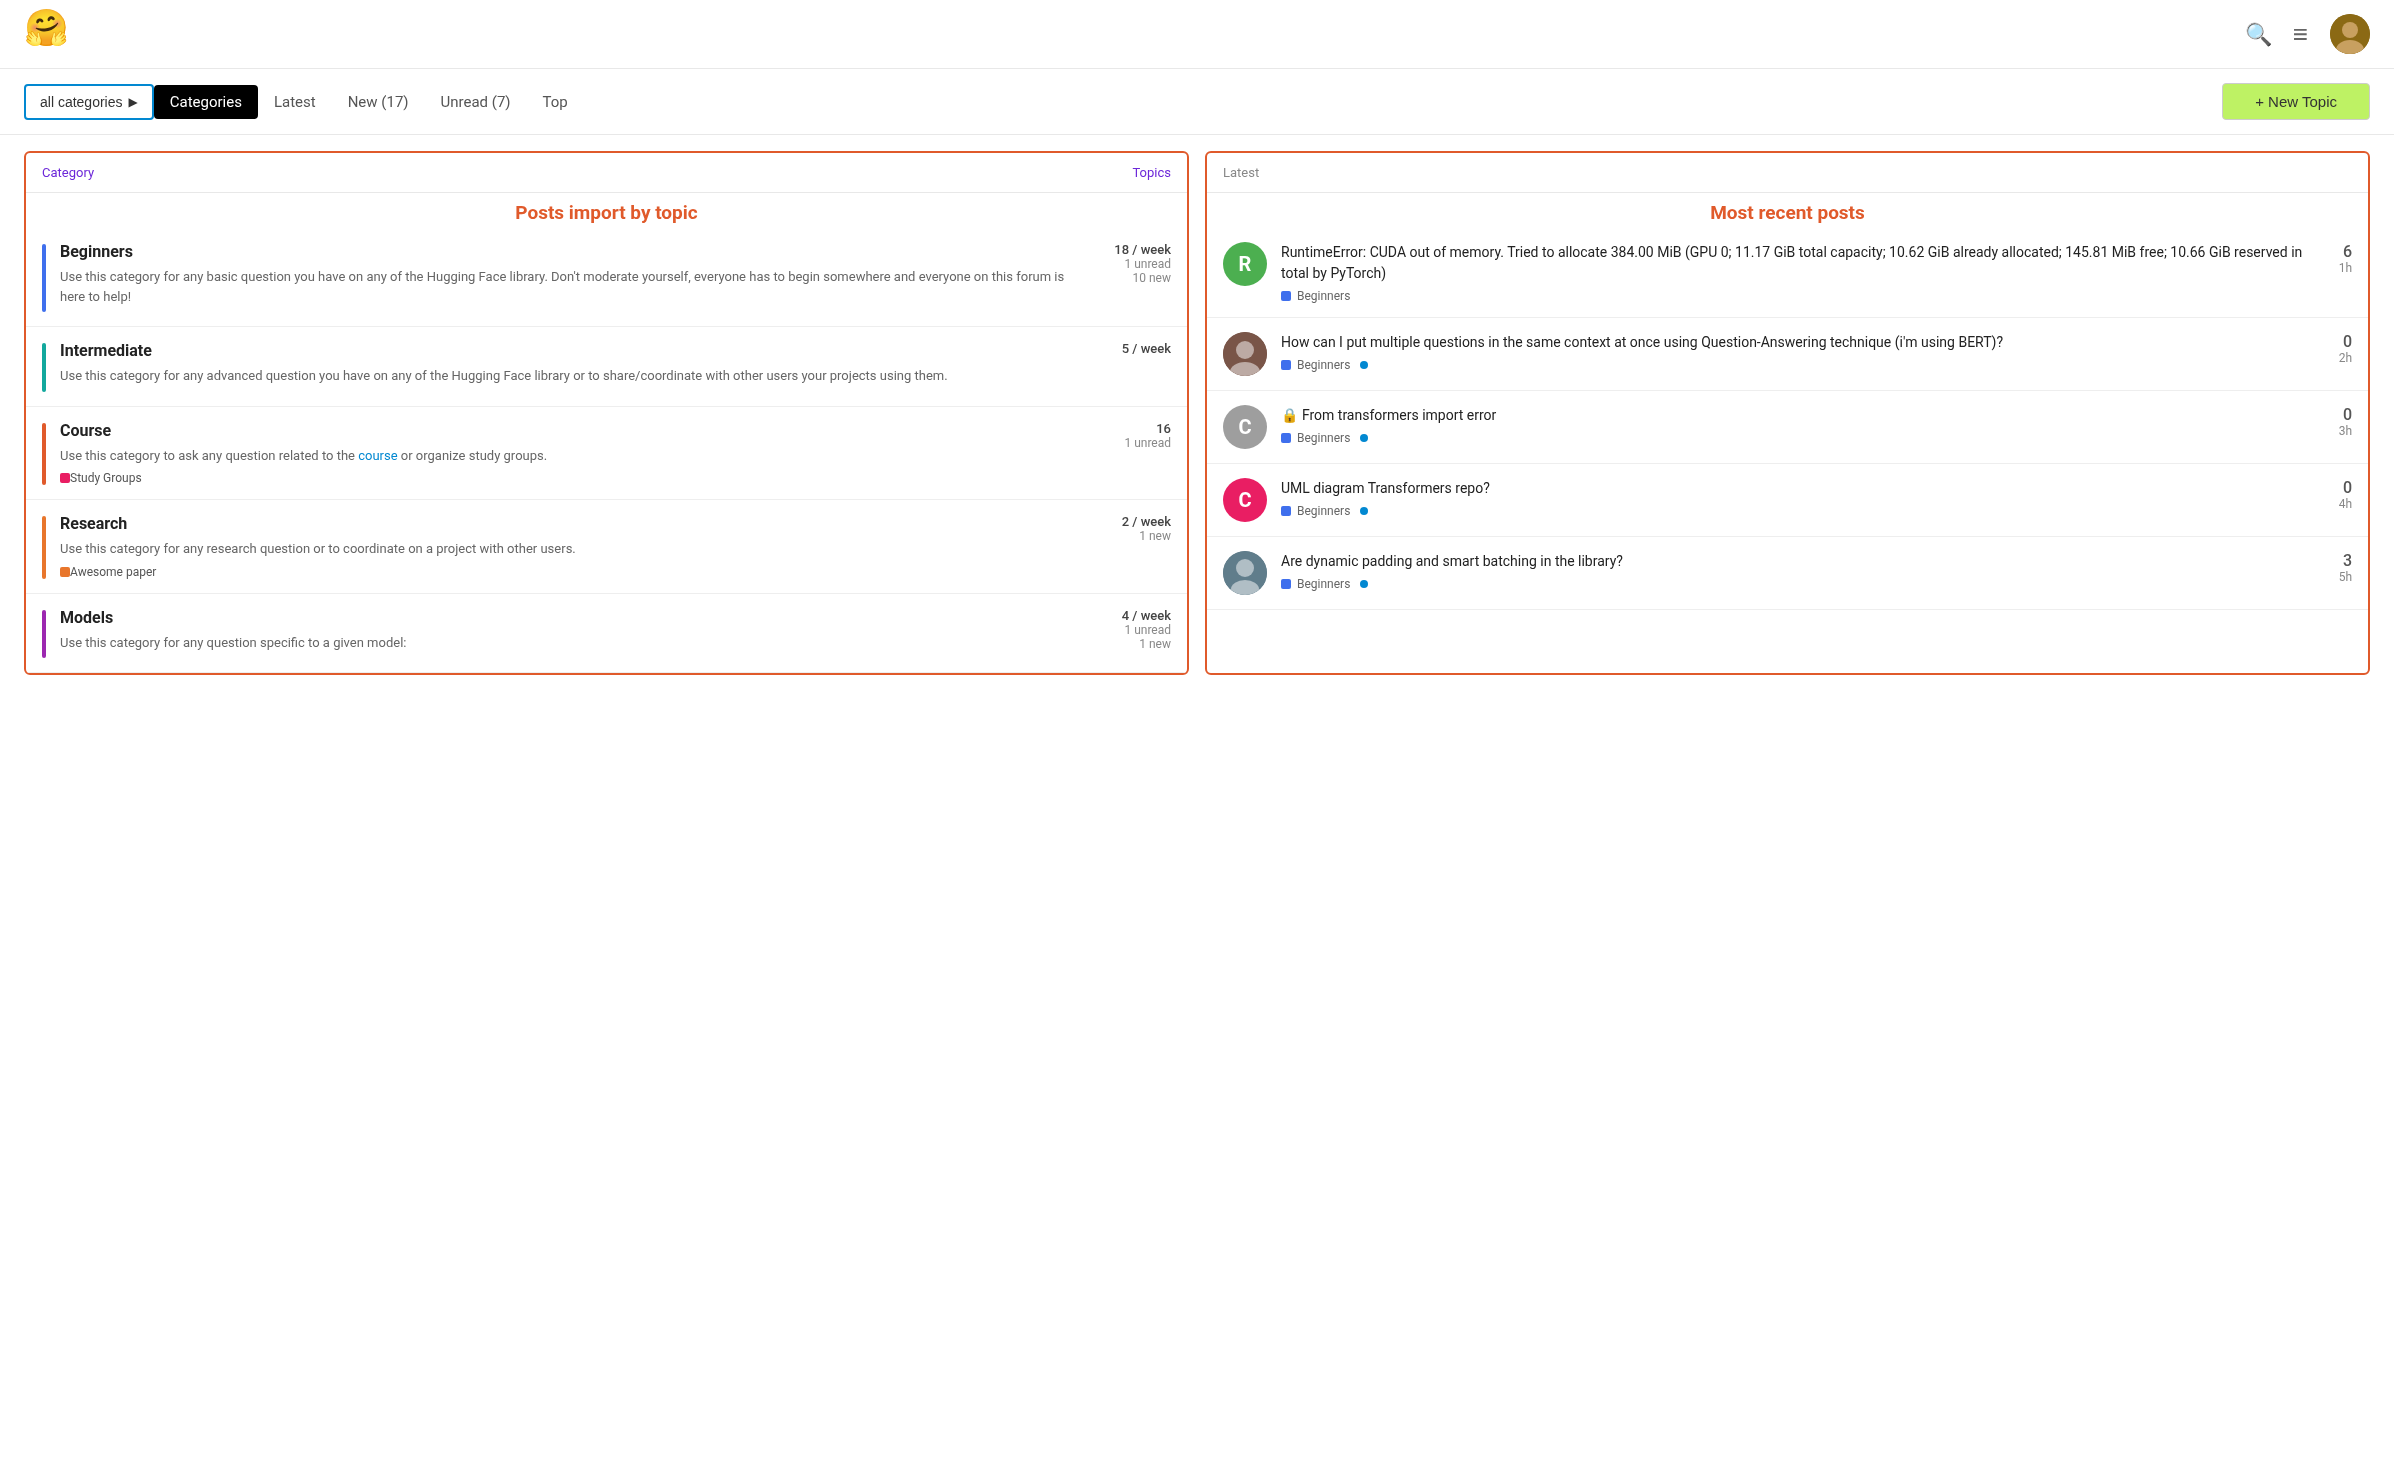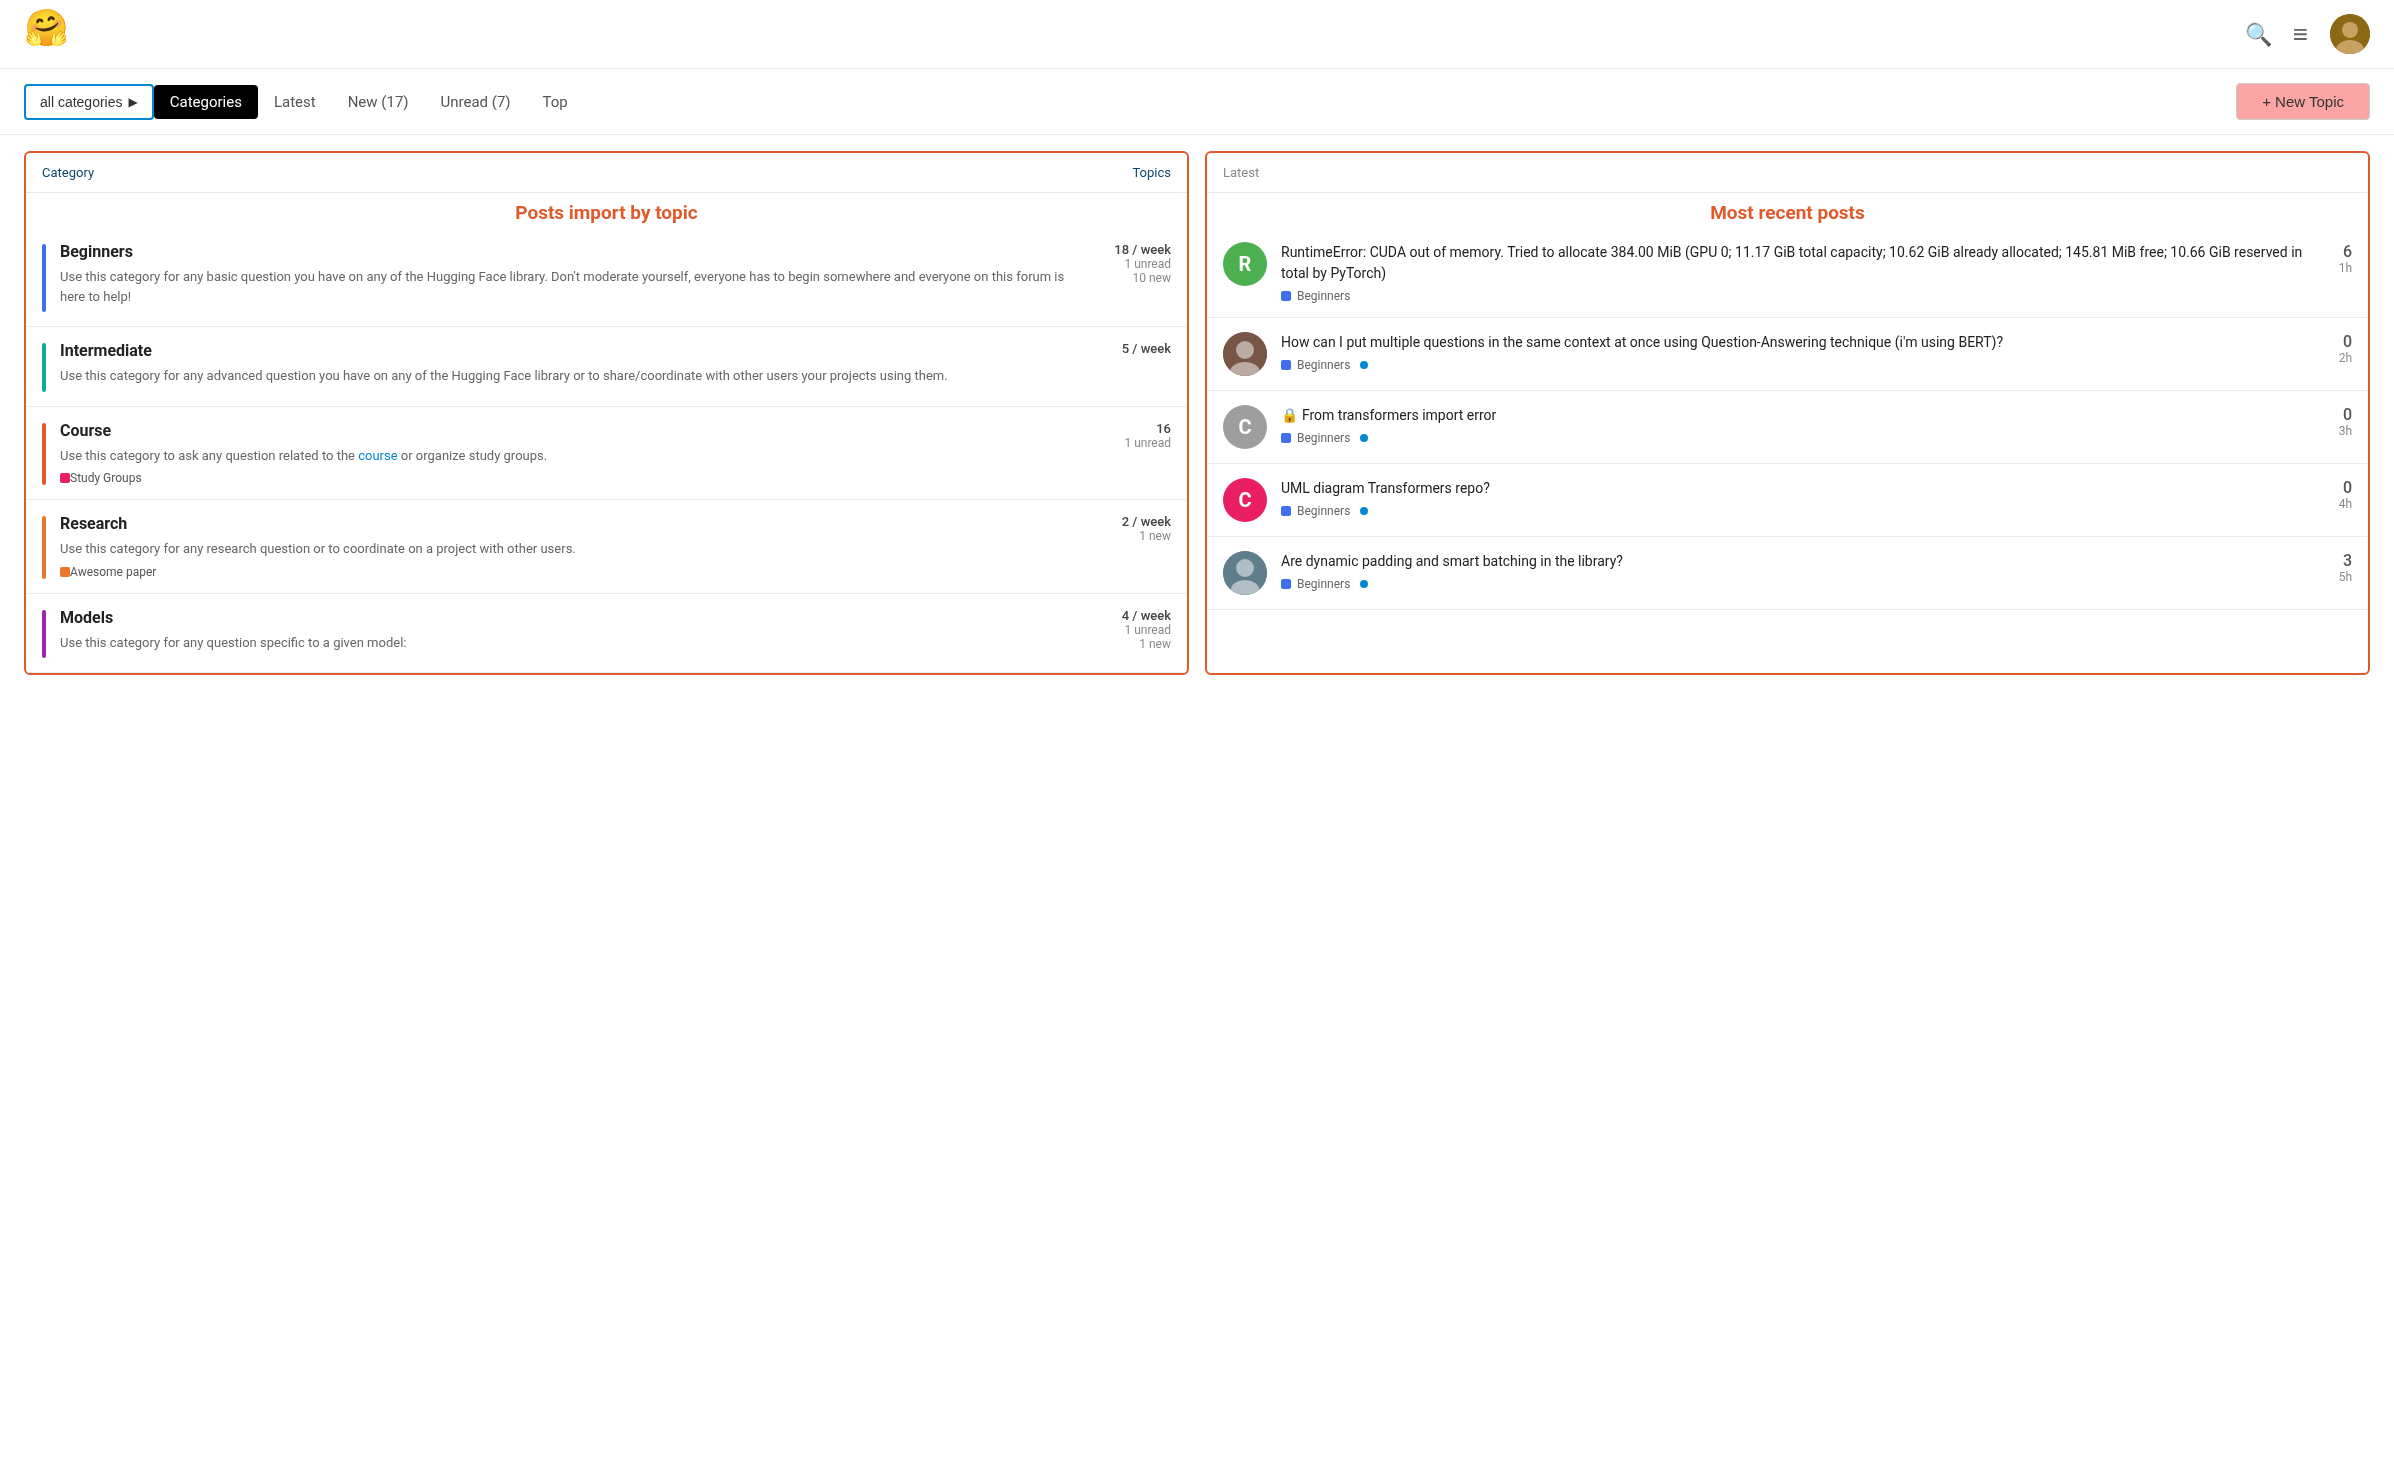--- a/index.html
+++ b/index.html
@@ -12,28 +12,28 @@
     .header-right { display: flex; align-items: center; gap: 20px; }
     .header-icon { font-size: 22px; color: #666; cursor: pointer; }
     .avatar { width: 40px; height: 40px; border-radius: 50%; overflow: hidden; background: #8b6914; display: flex; align-items: center; justify-content: center; color: white; font-size: 14px; }
 
     
     .nav-bar { display: flex; align-items: center; padding: 14px 24px; gap: 0; border-bottom: 1px solid #e8e8e8; }
     .all-categories-btn { border: 2px solid #0288d1; border-radius: 4px; padding: 8px 14px; font-size: 14px; color: #333; background: #fff; cursor: pointer; display: flex; align-items: center; gap: 6px; }
     .all-categories-btn .arrow { font-size: 12px; }
     .nav-tab { padding: 8px 16px; font-size: 15px; color: #555; cursor: pointer; border-radius: 4px; text-decoration: none; }
     .nav-tab.active { background: #000000; color: #fff; border-radius: 4px; }
-    .new-topic-btn { margin-left: auto; padding: 9px 25px; background: #fca5a5; border: 1px solid #ccc; border-radius: 4px; cursor: pointer; font-size: 15px; color: #333; display: flex; align-items: center; gap: 6px; }
+    .new-topic-btn { margin-left: auto; padding: 9px 32px; background: #bef264; border: 1px solid #ccc; border-radius: 4px; cursor: pointer; font-size: 15px; color: #333; display: flex; align-items: center; gap: 6px; }
 
     
     .main { display: flex; padding: 16px 24px; gap: 0; }
 
     
     .left-panel { flex: 1; border: 2px solid #e05a2b; border-radius: 6px; overflow: hidden; margin-right: 16px; }
-    .panel-header { display: flex; justify-content: space-between; padding: 12px 16px; border-bottom: 1px solid #e8e8e8; color: #0c4a6e; font-size: 13px; }
+    .panel-header { display: flex; justify-content: space-between; padding: 12px 16px; border-bottom: 1px solid #e8e8e8; color: #6d28d9; font-size: 13px; }
 
     .grouped-label { color: #e05a2b; font-size: 19px; font-weight: 700; text-align: center; padding: 8px 0 4px; }
 
     .category-row { padding: 14px 16px; border-bottom: 1px solid #eee; display: flex; align-items: flex-start; }
     .category-color-bar { width: 4px; min-width: 4px; border-radius: 2px; align-self: stretch; margin-right: 14px; margin-top: 2px; }
     .category-content { flex: 1; }
     .category-name { font-size: 16px; font-weight: 700; color: #222; margin-bottom: 6px; }
     .category-desc { font-size: 13px; color: #666; line-height: 1.5; margin-bottom: 6px; }
     .category-desc a { color: #0288d1; text-decoration: none; }
     .category-sub { display: flex; align-items: center; font-size: 12px; color: #555; }

